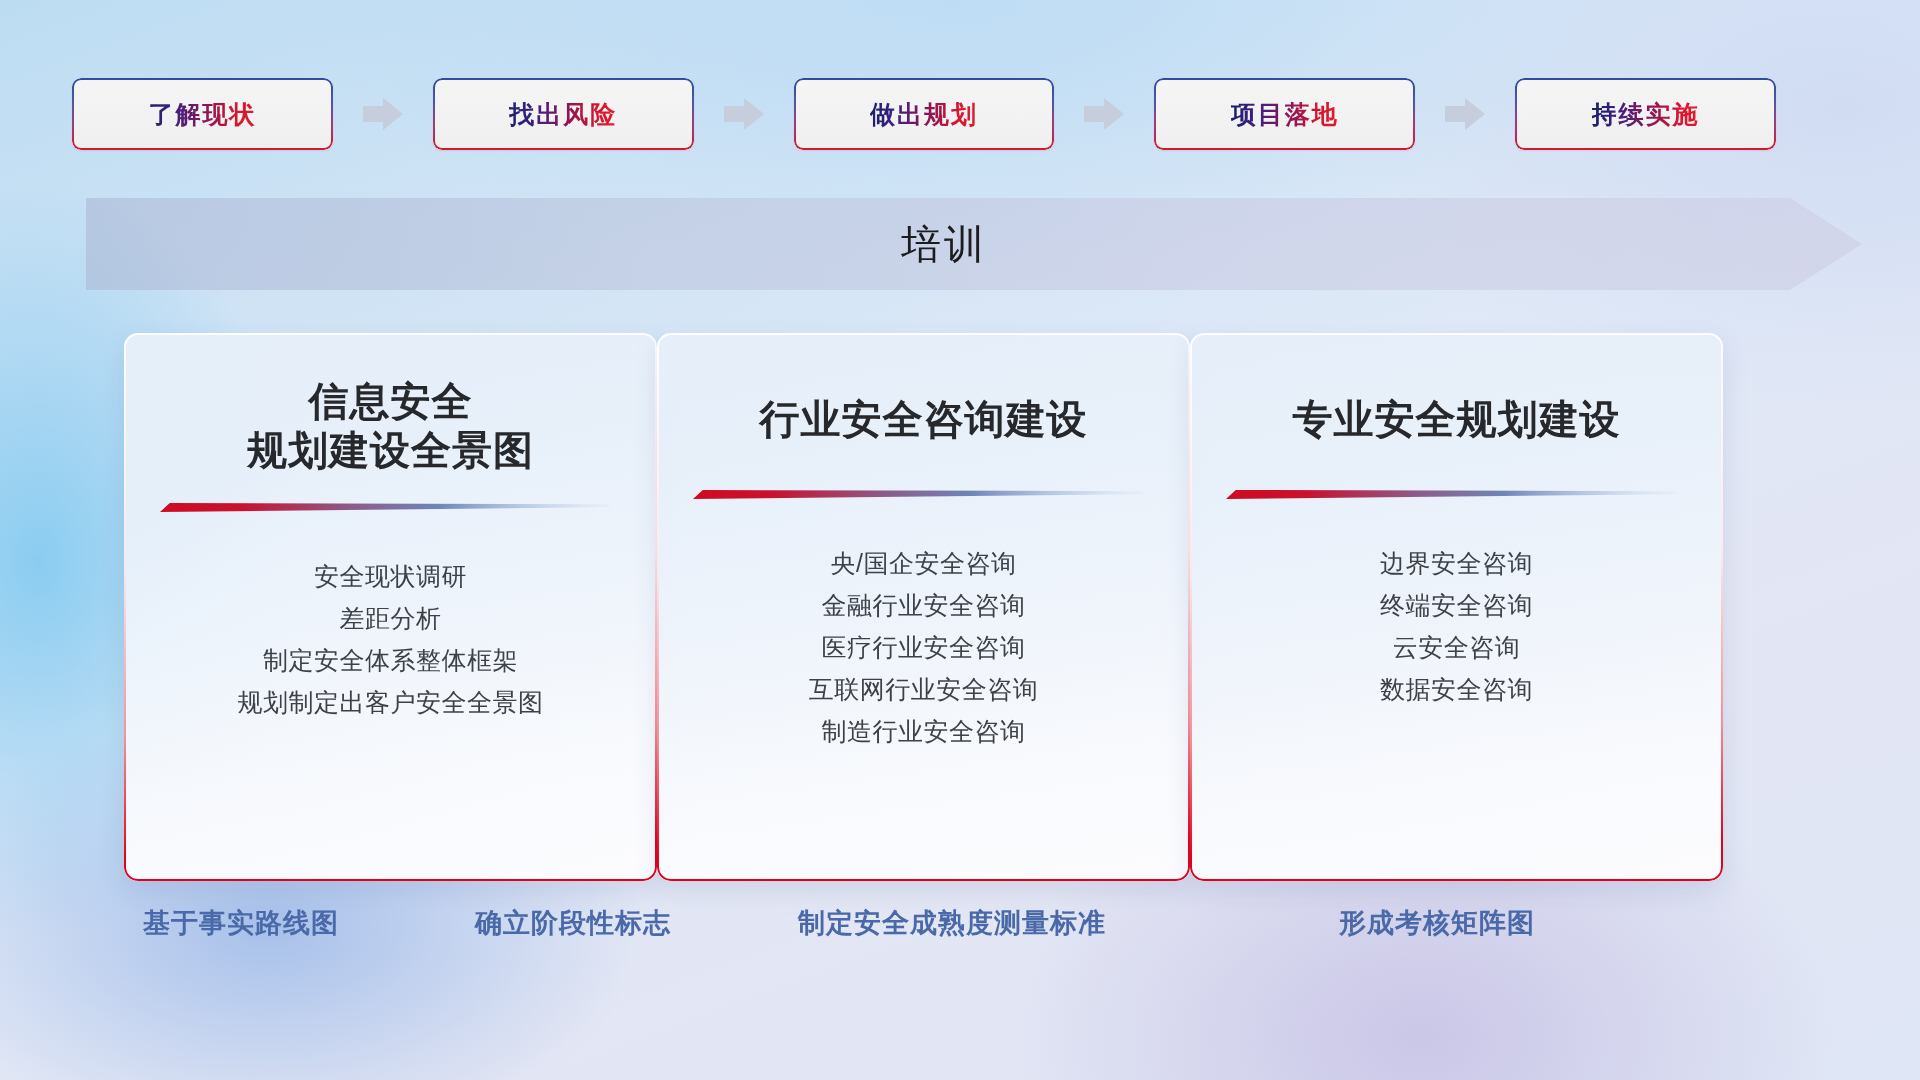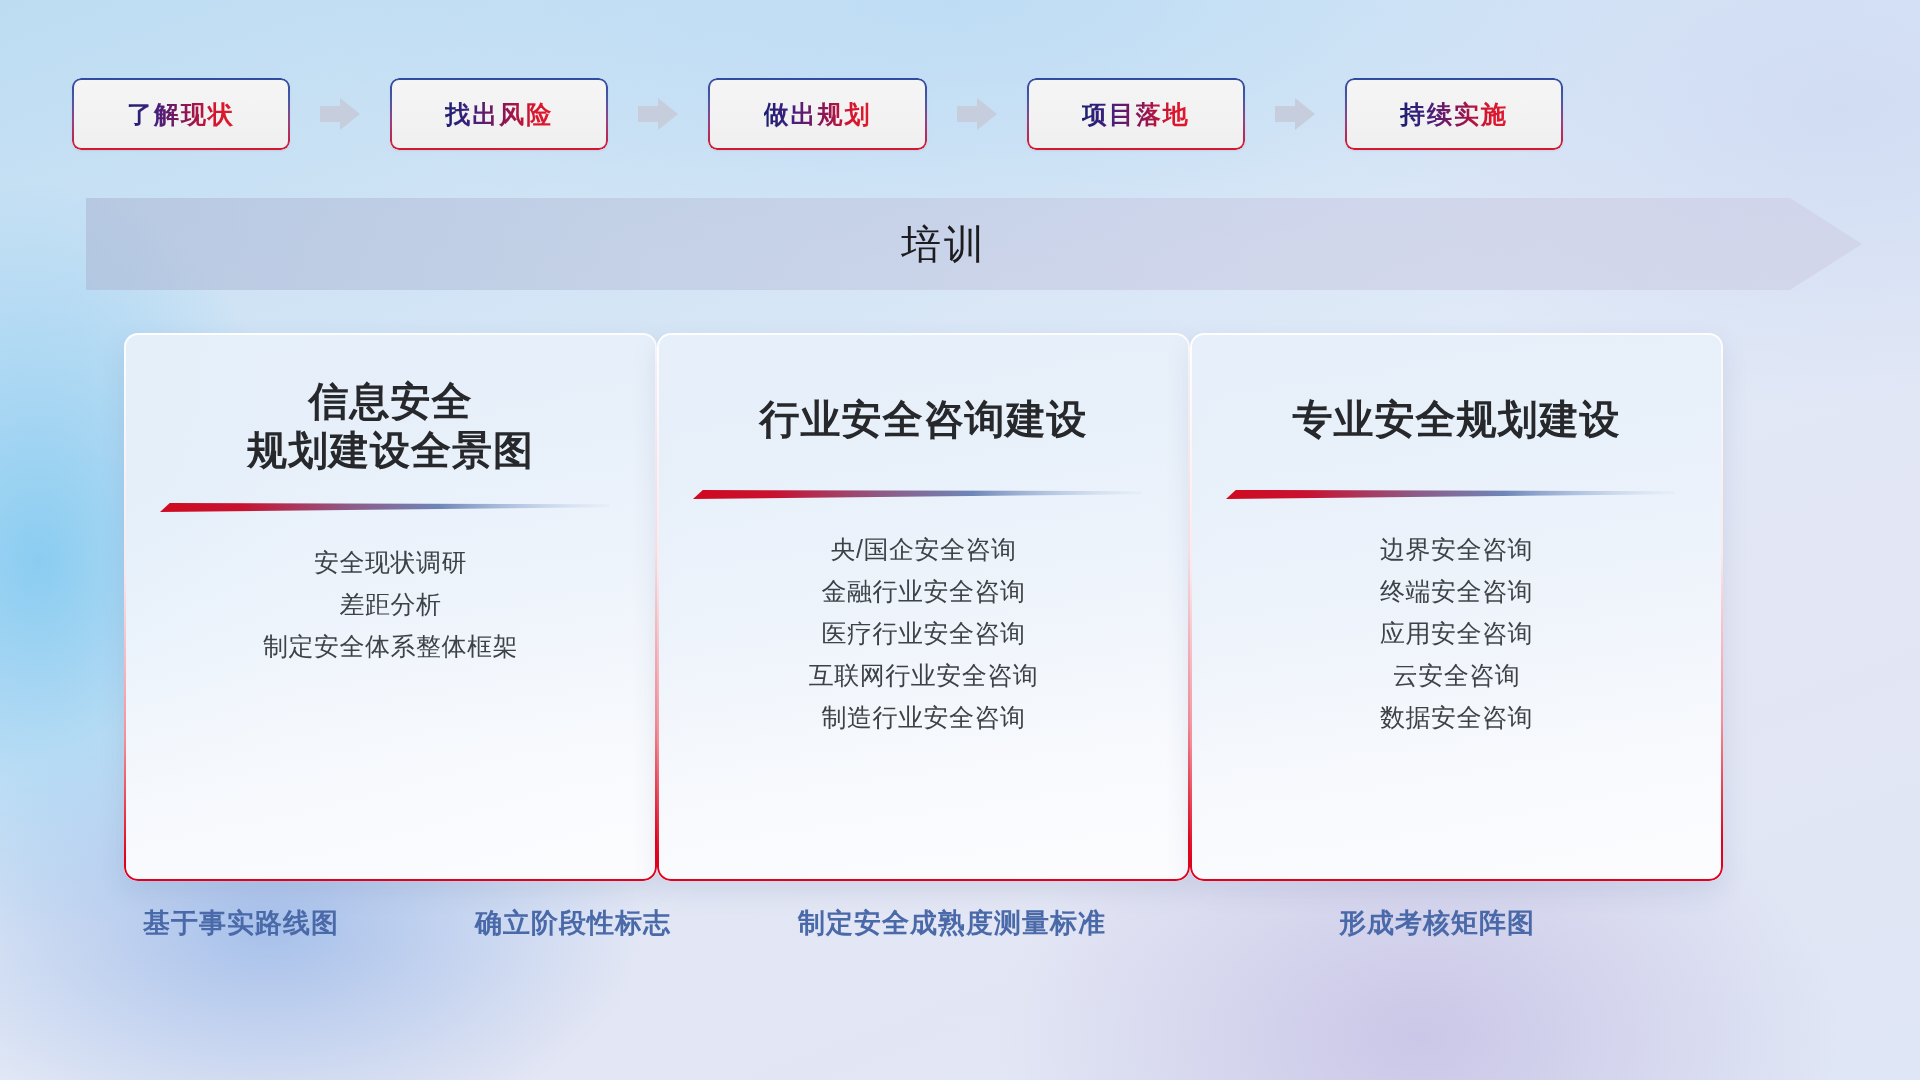--- a/index.html
+++ b/index.html
@@ -36,21 +36,21 @@
     position: absolute; inset: 0;
     background: radial-gradient(ellipse 900px 360px at 50% 0%, rgba(186,219,244,0.8) 0%, rgba(186,219,244,0) 75%);
   }
 
   
   #stage { position: absolute; inset: 0; z-index: 2; }
 
   
   #steps {
     position: absolute;
-    left: 72px; top: 78px; width: 1491px; height: 72px;
+    left: 72px; top: 78px; width: 1704px; height: 72px;
     display: flex; align-items: center; justify-content: space-between; gap: 30px;
   }
   .step-box {
     width: 306px; height: 72px;
     border-radius: 9px;
     background: linear-gradient(180deg, #f5f5f6 0%, #f2f2f3 55%, #efeff0 100%);
     position: relative;
     display: flex; align-items: center; justify-content: center;
     box-shadow: 0 1px 2px rgba(60,80,120,0.10);
   }
@@ -148,21 +148,21 @@
     height: 12px;
     margin: 26px 48px 0 36px;
   }
   .card.two .divider, .card.three .divider { margin-top: 44px; }
   .divider svg { display: block; width: 100%; height: 12px; }
 
   .card-list {
     position: relative; z-index: 1;
     list-style: none;
     text-align: center;
-    margin-top: 28px;
+    margin-top: 42px;
   }
   .card-list li {
     font-size: 25px; color: #3d4247; line-height: 1.68;
     letter-spacing: 0.5px;
   }
 
   
   #footnotes {
     position: absolute;
     left: 12px; top: 905px; width: 1920px; height: 52px; padding-left: 45px;
@@ -263,20 +263,21 @@
               <stop offset="100%" stop-color="#cfdcee" stop-opacity="0.18"></stop>
             </linearGradient>
           </defs>
           <polygon points="0,11 10,2 460,3.2 460,6.2" fill="url(#dg1)"></polygon>
         </svg>
       </div>
       <ul class="card-list">
         <li>安全现状调研</li>
         <li>差距分析</li>
         <li>制定安全体系整体框架</li>
+        <li>规划制定出客户安全全景图</li>
       </ul>
     </div>
 
     <div class="card two">
       <div class="card-title">
         <div>行业安全咨询建设</div>
       </div>
       <div class="divider">
         <svg viewBox="0 0 460 12" preserveAspectRatio="none">
           <defs>
@@ -316,21 +317,20 @@
               <stop offset="82%" stop-color="#a9bedd" stop-opacity="0.7"></stop>
               <stop offset="100%" stop-color="#cfdcee" stop-opacity="0.18"></stop>
             </linearGradient>
           </defs>
           <polygon points="0,11 10,2 460,3.2 460,6.2" fill="url(#dg3)"></polygon>
         </svg>
       </div>
       <ul class="card-list">
         <li>边界安全咨询</li>
         <li>终端安全咨询</li>
-        <li>应用安全咨询</li>
         <li>云安全咨询</li>
         <li>数据安全咨询</li>
       </ul>
     </div>
 
   </div>
 
   <div id="footnotes">
     <div class="foot f0">基于事实路线图</div>
     <div class="foot f1">确立阶段性标志</div>

